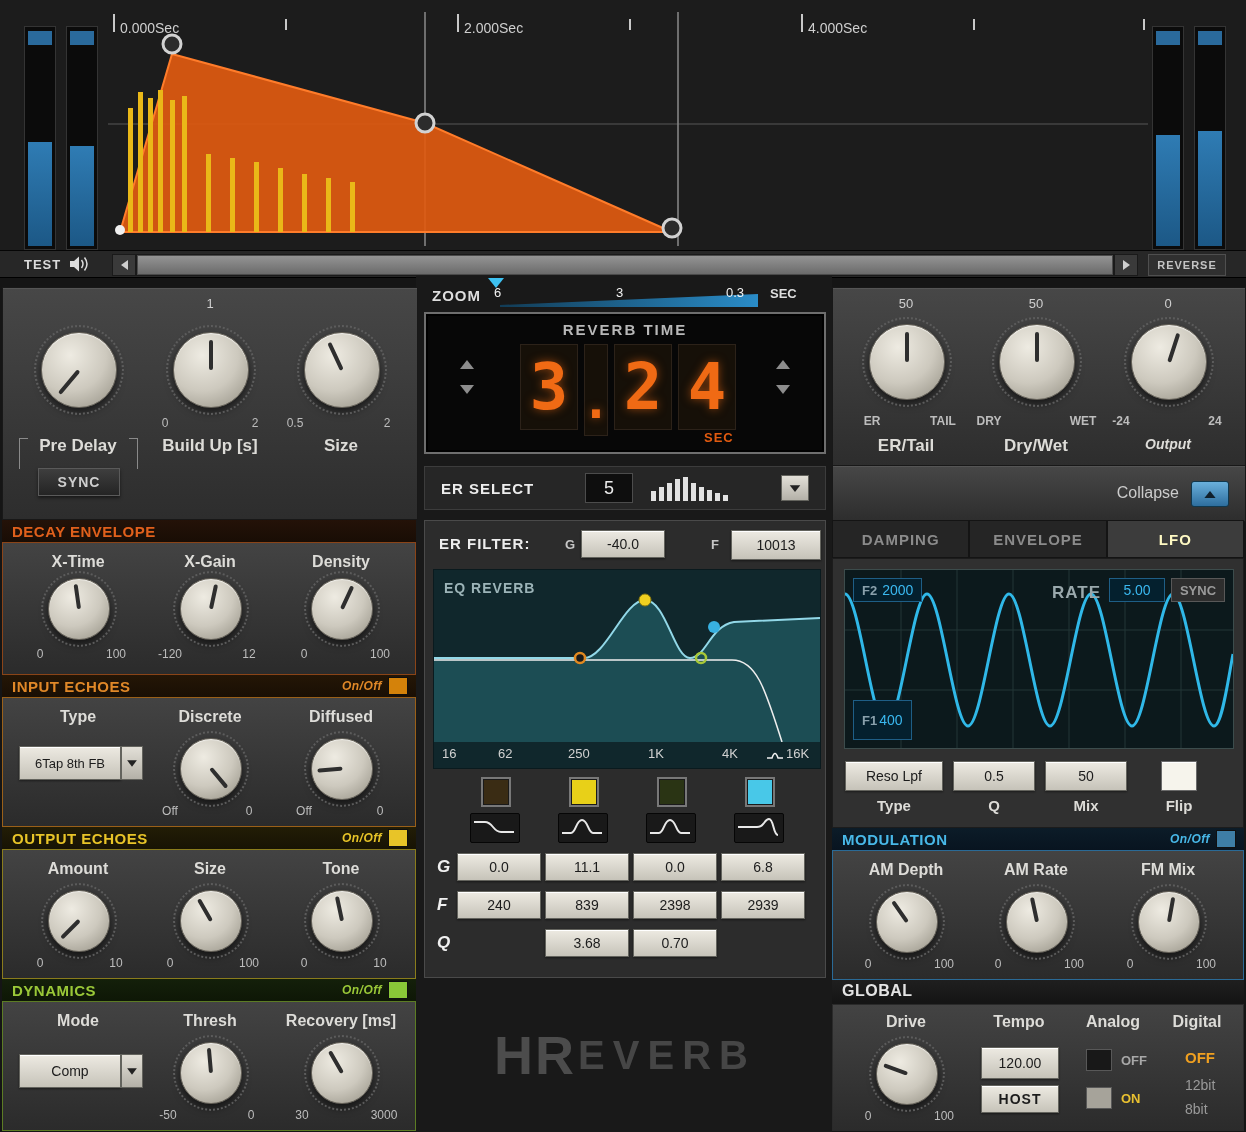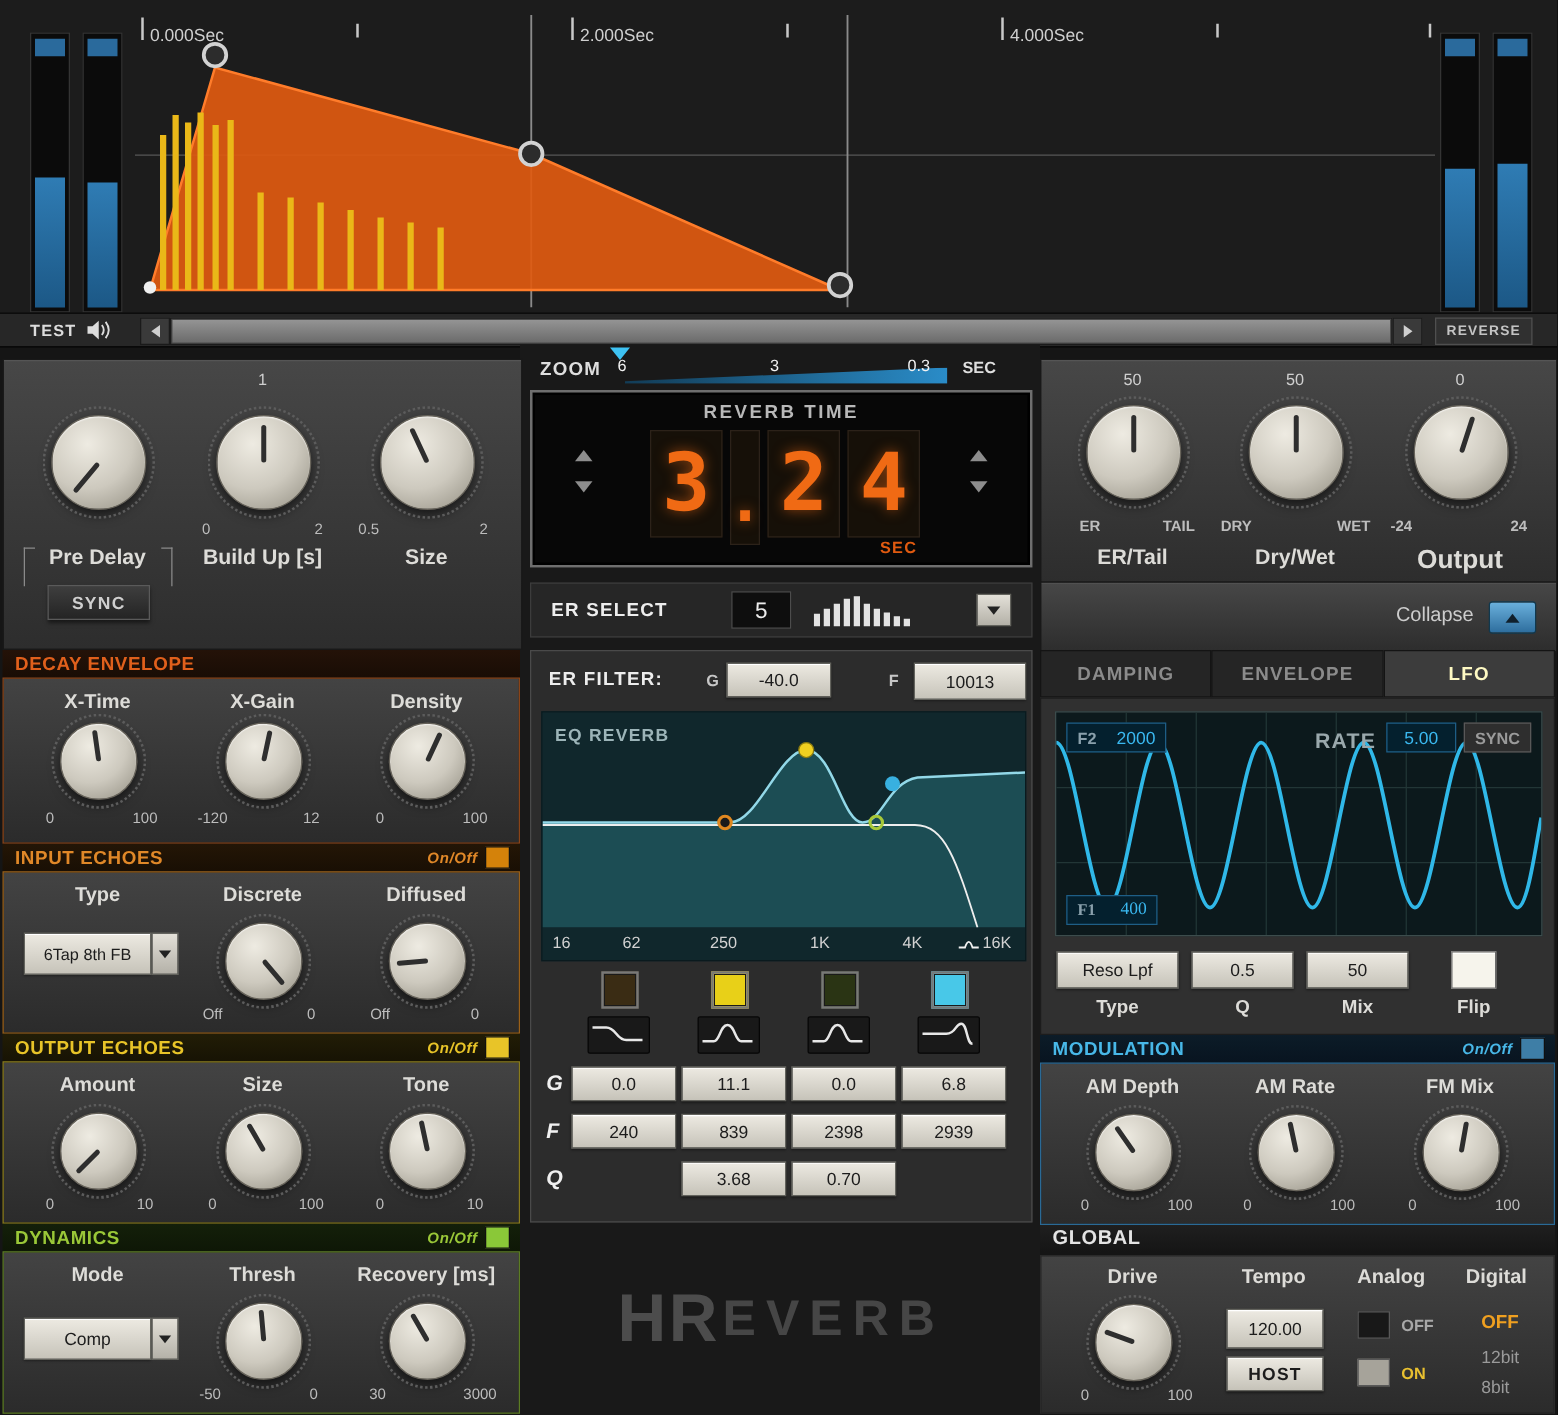--- a/index.html
+++ b/index.html
@@ -460,21 +460,21 @@
         <div class="ptr"></div>
       </div>
     <div class="kmm" style="left:24px;top:126px;font-weight:bold;margin-left:15px;">ER</div>
     <div class="kmm" style="left:110px;top:126px;font-weight:bold;">TAIL</div>
     <div class="kmm" style="left:156px;top:126px;font-weight:bold;">DRY</div>
     <div class="kmm" style="left:250px;top:126px;font-weight:bold;">WET</div>
     <div class="kmm" style="left:288px;top:126px;font-weight:bold;">-24</div>
     <div class="kmm" style="left:382px;top:126px;font-weight:bold;">24</div>
     <div class="kcl" style="left:73px;top:148px;font-size:17px;">ER/Tail</div>
     <div class="kcl" style="left:203px;top:148px;font-size:17px;">Dry/Wet</div>
-    <div class="kcl" style="left:335px;top:148px;font-size:21px;">Output</div>
+    <div class="kcl" style="left:335px;top:148px;font-size:14px;font-style:italic;">Output</div>
   </div>
 
   <div class="panel" style="left:832px;top:465px;width:412px;height:55px;">
     <div class="lab" style="right:66px;top:18px;font-size:16px;color:#cccccc;">Collapse</div>
     <div class="abs" style="right:16px;top:15px;width:36px;height:24px;background:linear-gradient(180deg,#6ab0dc,#2e6e9e);border:1px solid #10384e;border-radius:3px;display:flex;align-items:center;justify-content:center;">
       <div class="tu dark" style="transform:scale(.8);"></div>
     </div>
   </div>
 
   <div class="abs" style="left:832px;top:520px;width:412px;height:38px;display:flex;">
@@ -497,32 +497,32 @@
             <line x1="112" y1="0" x2="112" y2="178"></line>
           <line x1="168" y1="0" x2="168" y2="178"></line>
             <line x1="224" y1="0" x2="224" y2="178"></line>
           <line x1="280" y1="0" x2="280" y2="178"></line>
             <line x1="336" y1="0" x2="336" y2="178"></line>
           <line x1="0" y1="60" x2="388" y2="60"></line>
             <line x1="0" y1="120" x2="388" y2="120"></line>
         </g>
         <path d="M0,24 C14,24 27,156 41,156 C55,156 68,24 82,24 C96,24 109,156 123,156 C137,156 150,24 164,24 C178,24 191,156 205,156 C219,156 232,24 246,24 C260,24 273,156 287,156 C301,156 314,24 328,24 C342,24 355,156 369,156 C377,156 383,110 388,84" fill="none" stroke="#30b8e8" stroke-width="3"></path>
       </svg>
-      <div class="abs bbox" style="left:8px;top:8px;height:24px;padding:0 8px;gap:16px;">
+      <div class="abs bbox" style="left:8px;top:8px;height:24px;padding:0 8px;gap:5px;">
         <span style="color:#8aa0ac;font-size:13px;font-weight:bold;">F2</span>
         <span>2000</span>
       </div>
       <div class="lab" style="right:132px;top:13px;font-size:17px;font-weight:bold;color:#9aa8ac;letter-spacing:1px;">RATE</div>
       <div class="abs bbox" style="right:68px;top:8px;width:56px;height:24px;">
         <span>5.00</span>
       </div>
       <div class="abs" style="right:8px;top:8px;width:54px;height:24px;background:#2e2e2e;border:1px solid #585858;display:flex;align-items:center;justify-content:center;box-sizing:border-box;">
         <span style="font-size:13px;font-weight:bold;color:#9a9a9a;">SYNC</span>
       </div>
-      <div class="abs bbox" style="left:8px;bottom:8px;height:24px;padding:0 8px;gap:20px;font-family:Liberation Serif, serif;">
+      <div class="abs bbox" style="left:8px;bottom:8px;height:40px;padding:0 8px;gap:2px;">
         <span style="color:#8aa0ac;font-size:13px;font-weight:bold;">F1</span>
         <span>400</span>
       </div>
     </div>
 
     <div class="vbox" style="left:12px;top:202px;width:98px;height:30px;font-size:14px;">
         <span>Reso Lpf</span>
       </div>
     <div class="vbox" style="left:120px;top:202px;width:82px;height:30px;">
         <span>0.5</span>

